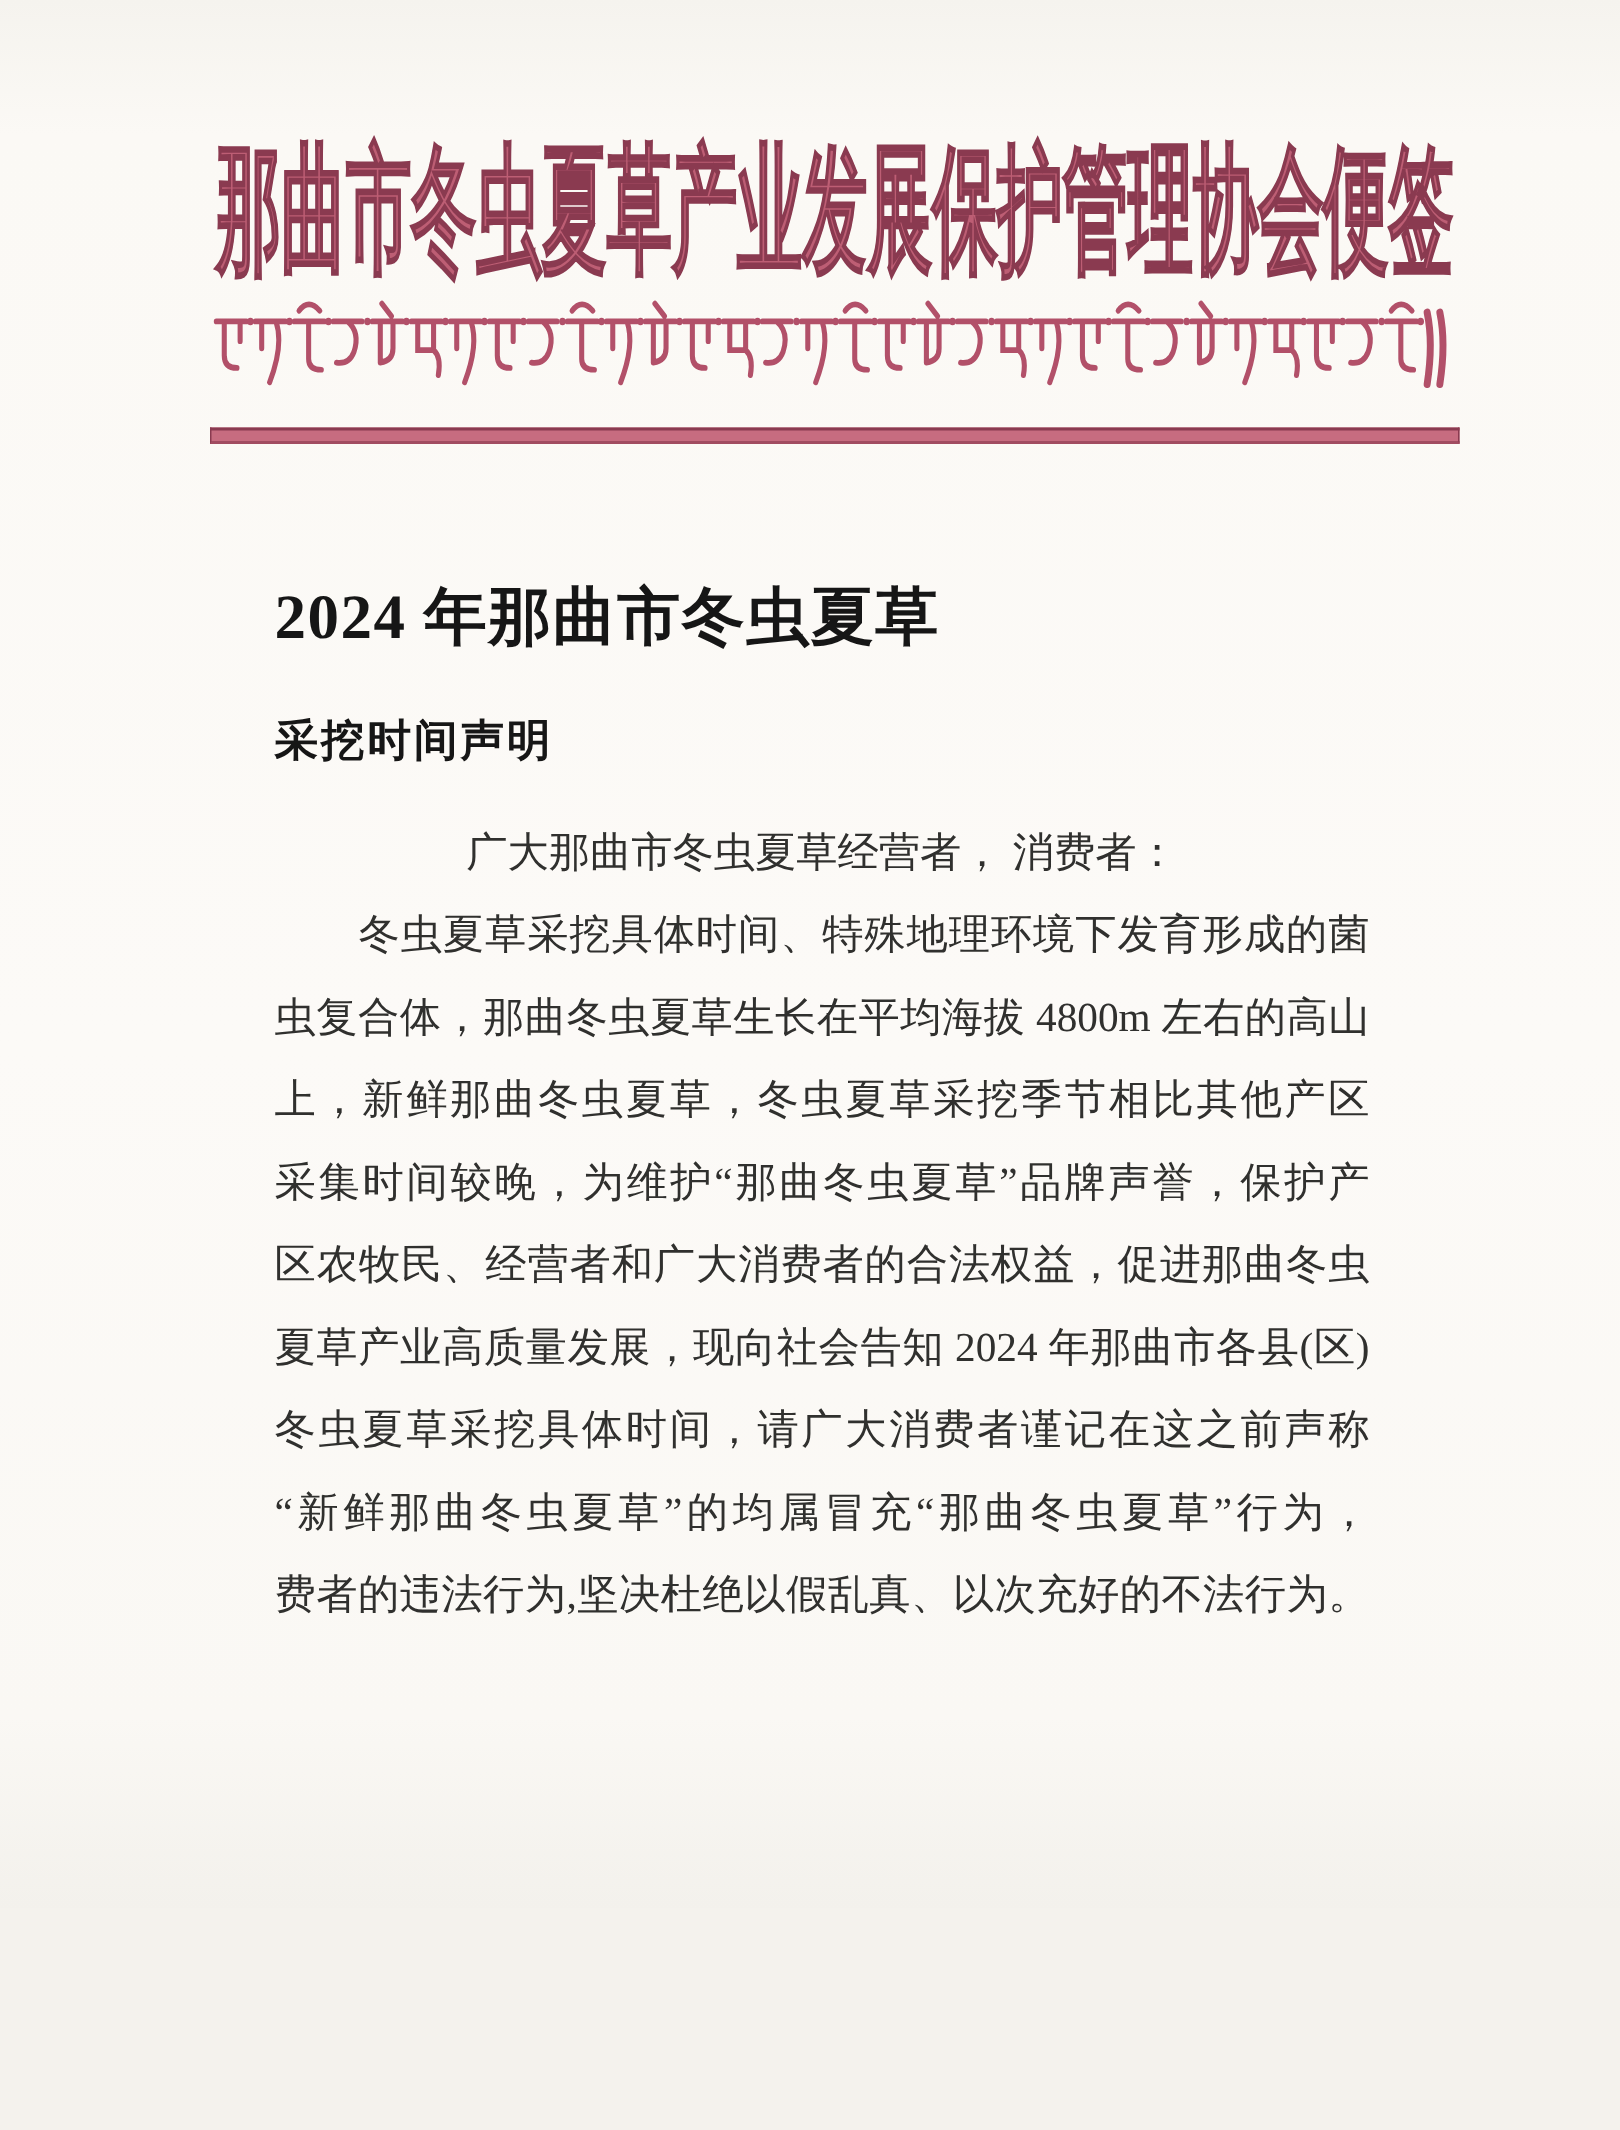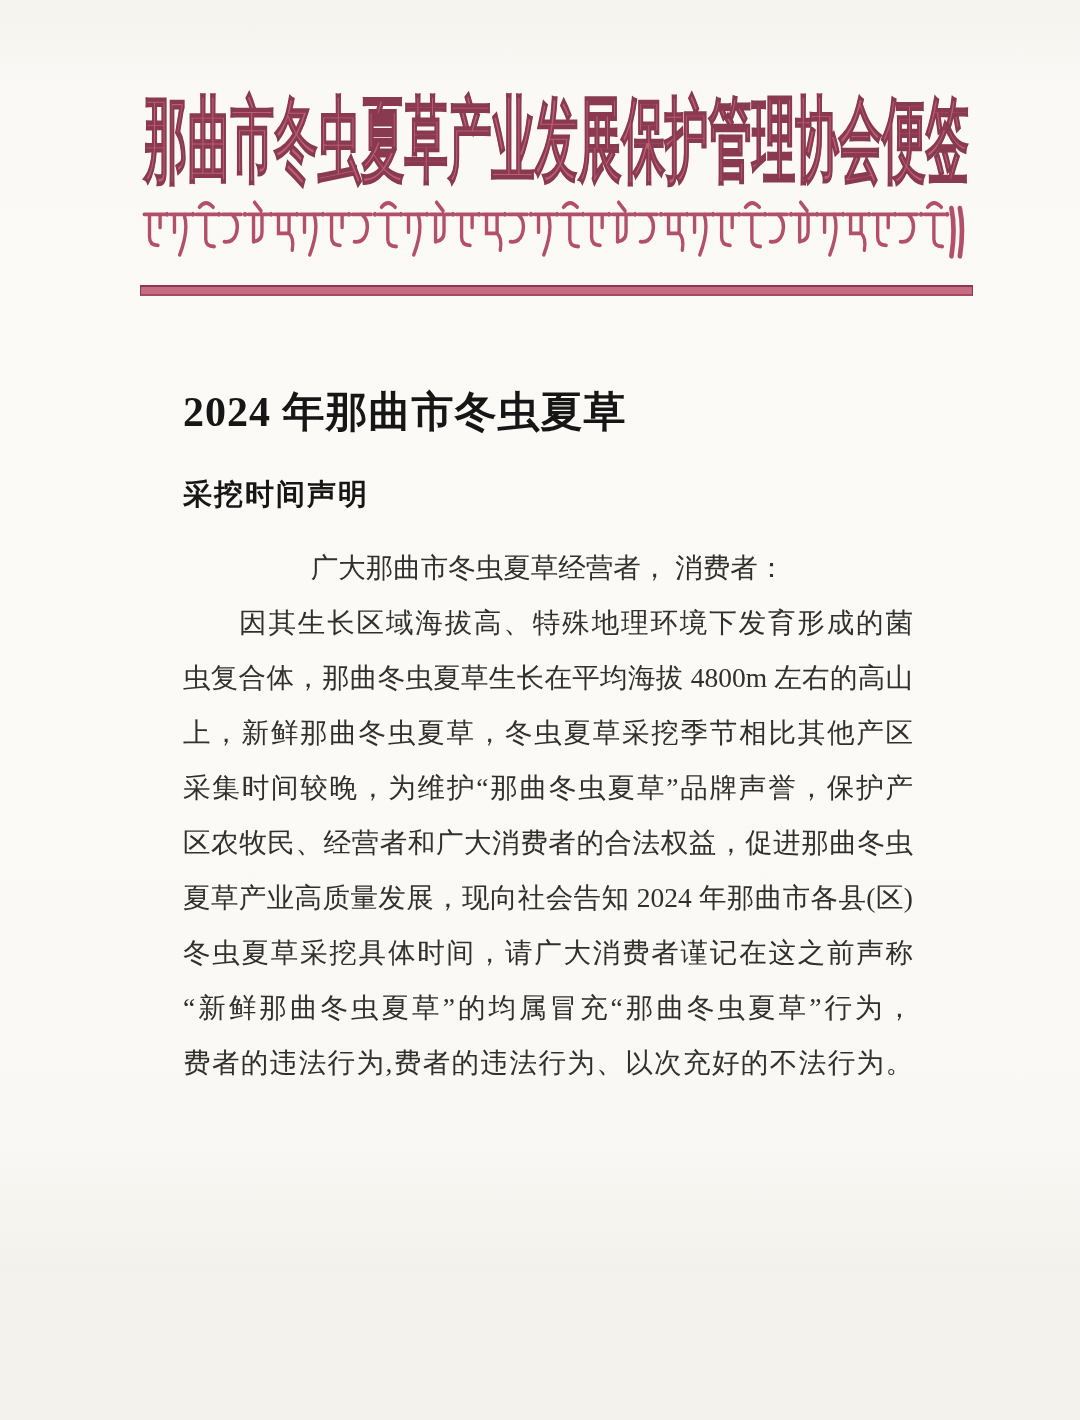--- a/index.html
+++ b/index.html
@@ -146,29 +146,29 @@
     <div class="divider"></div>
   </div>
 
   <div class="doc-title">
     <div class="t1">2024 年那曲市冬虫夏草</div>
     <div class="t2">采挖时间声明</div>
   </div>
 
   <div class="body-block">
     <div class="line salutation">广大那曲市冬虫夏草经营者， 消费者：</div>
-    <div class="line jl indent">因其生长区域海拔高、特殊地理环境下发育形成的菌</div>
+    <div class="line jl indent">冬虫夏草采挖具体时间、特殊地理环境下发育形成的菌</div>
     <div class="line jl">虫复合体，那曲冬虫夏草生长在平均海拔 4800m 左右的高山</div>
     <div class="line jl">上，新鲜那曲冬虫夏草，冬虫夏草采挖季节相比其他产区</div>
     <div class="line jl">采集时间较晚，为维护“那曲冬虫夏草”品牌声誉，保护产</div>
     <div class="line jl">区农牧民、经营者和广大消费者的合法权益，促进那曲冬虫</div>
     <div class="line jl">夏草产业高质量发展，现向社会告知 2024 年那曲市各县(区)</div>
     <div class="line jl">冬虫夏草采挖具体时间，请广大消费者谨记在这之前声称</div>
     <div class="line jl">“新鲜那曲冬虫夏草”的均属冒充“那曲冬虫夏草”行为，</div>
-    <div class="line jl">费者的违法行为,费者的违法行为、以次充好的不法行为。</div>
+    <div class="line jl">费者的违法行为,坚决杜绝以假乱真、以次充好的不法行为。</div>
   </div>
 
   <div class="watermark">
     <svg class="wx-icon" viewBox="0 0 48 42" aria-hidden="true">
       <ellipse cx="16" cy="13" rx="14" ry="11.5" fill="#a8a8a8"></ellipse>
       <path d="M9,22 L5.5,29.5 L15.5,24 Z" fill="#a8a8a8"></path>
       <circle cx="11" cy="11" r="2" fill="#faf8f4"></circle>
       <circle cx="21" cy="11" r="2" fill="#faf8f4"></circle>
       <ellipse cx="33.5" cy="25" rx="12.8" ry="10.8" fill="#faf8f4"></ellipse>
       <ellipse cx="33.5" cy="25" rx="10.3" ry="8.4" fill="#f1efeb" stroke="#a8a8a8" stroke-width="2.2"></ellipse>

